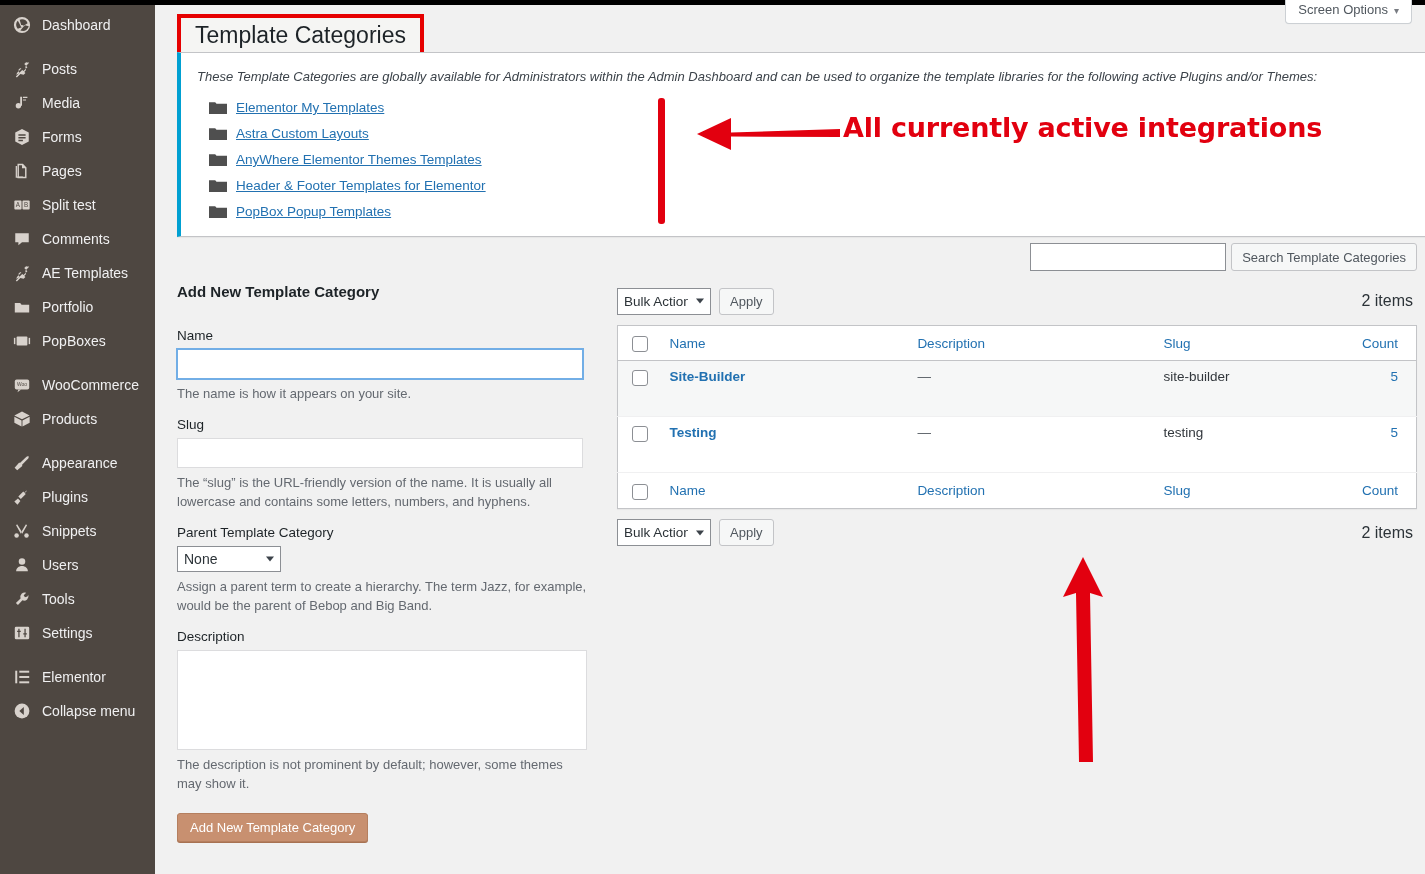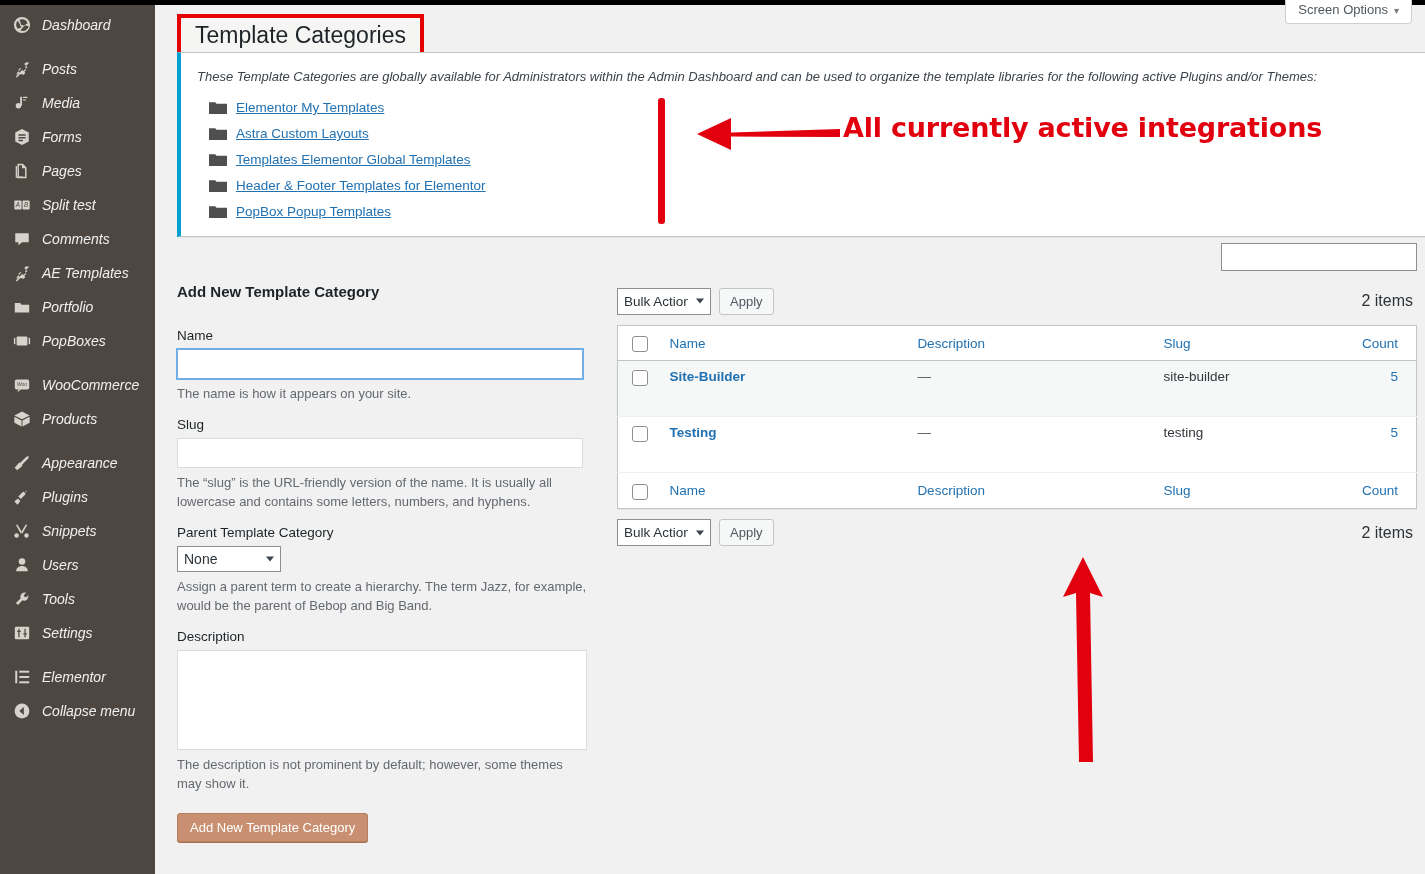--- a/index.html
+++ b/index.html
@@ -27,21 +27,20 @@
     padding-top:3px;
   }
   .menu-item {
     display:flex; align-items:center;
     height:34px;
     padding-left:12px;
     color:#f0f0f1;
     font-size:14px;
     cursor:pointer;
     white-space:nowrap;
-    font-style:italic;
   }
   .menu-item .mi-label { margin-left:10px; line-height:1; }
   .mi-icon {
     width:20px; height:20px;
     display:inline-flex; align-items:center; justify-content:center;
     color:#d8d2cc;
     flex:0 0 20px;
   }
   .mi-icon svg { width:18px; height:18px; fill:#d8d2cc; display:block; }
   .menu-gap { height:10px; }
@@ -487,21 +486,21 @@
             </svg>
           </span>
         <span class="integration-link">Astra Custom Layouts</span>
       </li>
       <li>
         <span class="folder-icon">
             <svg viewBox="0 0 18 14">
               <path d="M0 1.2h6.2l1.3 1.6H18V13H0z"></path>
             </svg>
           </span>
-        <span class="integration-link">Templates Elementor Global Templates</span>
+        <span class="integration-link">AnyWhere Elementor Themes Templates</span>
       </li>
       <li>
         <span class="folder-icon">
             <svg viewBox="0 0 18 14">
               <path d="M0 1.2h6.2l1.3 1.6H18V13H0z"></path>
             </svg>
           </span>
         <span class="integration-link">Header &amp; Footer Templates for Elementor</span>
       </li>
       <li>
@@ -560,20 +559,21 @@
       <p class="field-help">The description is not prominent by default; however, some themes may show it.</p>
     </div>
 
     <button id="submit-button">Add New Template Category</button>
   </div>
 
   <div id="col-right">
 
     <div id="search-box-row">
       <input id="search-input" type="text" value="" style="">
+      <button id="search-submit">Search Template Categories</button>
     </div>
 
     <div class="tablenav">
       <span class="select-wrap">
         <select class="bulk-select">
           <option>Bulk Actions</option>
         </select>
         <span class="select-arrow"></span>
       </span>
       <button class="apply-button">Apply</button>

